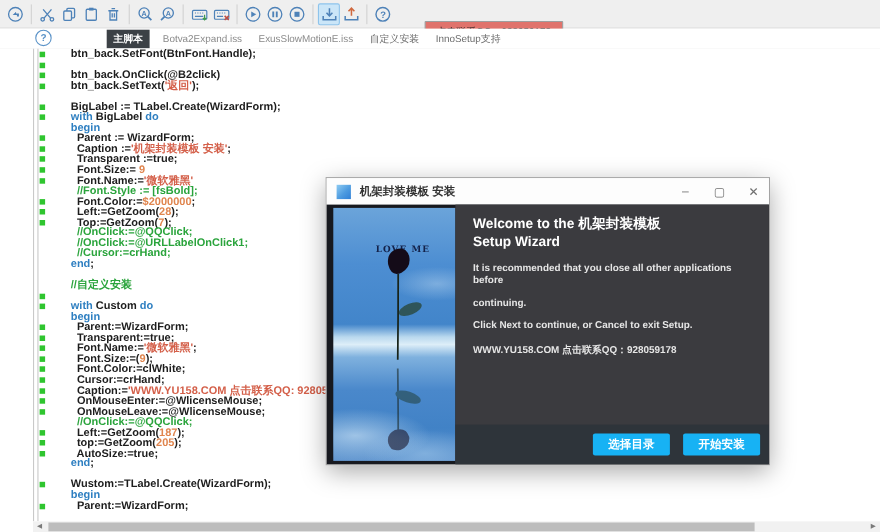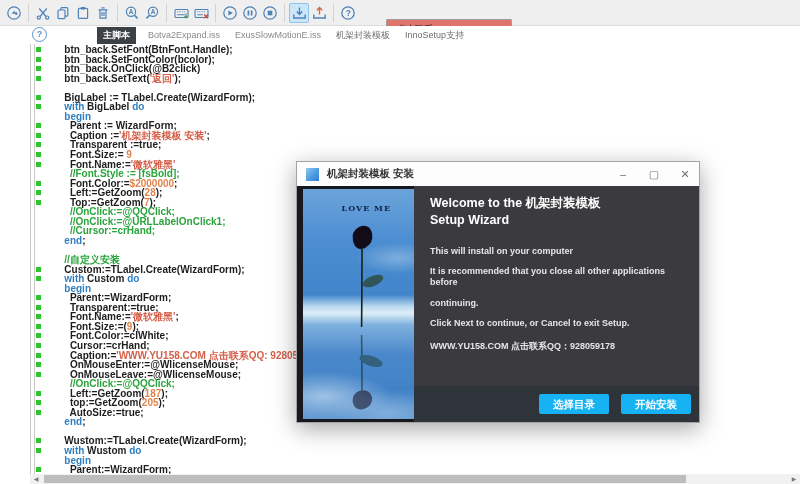--- a/index.html
+++ b/index.html
@@ -58,21 +58,21 @@
   .wtitletext{margin-left:8px;font-size:10.5px;color:#333;font-weight:bold;}
   .wctrls{position:absolute;right:8px;top:0;height:24px;display:flex;align-items:center;gap:19px;color:#707070;}
   .wmin,.wmax,.wclose{font-size:11px;width:12px;text-align:center;cursor:pointer;}
   .wbody{position:relative;height:236px;background:#17191f;}
   .wimg{position:absolute;left:6px;top:3px;width:111px;height:230px;overflow:hidden;
         background:
          radial-gradient(95px 34px at 18% 90%, rgba(205,228,246,.65), transparent 72%),
          radial-gradient(80px 30px at 75% 97%, rgba(160,200,235,.55), transparent 70%),
          radial-gradient(60px 22px at 85% 30%, rgba(220,238,250,.35), transparent 70%),
          linear-gradient(180deg,#6ba4da 0%,#4d8ed2 22%,#4285ca 46%,#b9d8ee 51%,#ddeef8 54%,#7fb1de 59%,#4a88cb 72%,#4182c6 87%,#6095cf 100%);}
-  .loveme{position:absolute;left:57%;top:14px;transform:translateX(-50%);
+  .loveme{position:absolute;left:57%;top:32px;transform:translateX(-50%);
           font-family:"DejaVu Serif", serif;font-size:8px;font-weight:bold;color:#13224a;
           letter-spacing:1px;white-space:nowrap;}
   .rose{position:absolute;left:0;top:0;}
   .wmain{position:absolute;left:117px;top:0;right:0;bottom:0;background:#3b3b3f;}
   .wheading{margin:9px 0 0 16px;font-size:12.5px;line-height:17px;font-weight:bold;color:#ffffff;}
   .wp{margin:0 14px 0 16px;font-size:9px;line-height:11px;font-weight:bold;color:#e6e6e6;}
   .wp1{margin-top:17px;} .wp2{margin-top:9px;} .wp2b{margin-top:10px;} .wp3{margin-top:9px;} .wp4{margin-top:12px;}
   .wfooter{position:absolute;left:0;right:0;bottom:0;height:36px;background:#2e343a;
            display:flex;align-items:center;justify-content:flex-end;gap:12px;padding-right:8px;box-sizing:border-box;}
   .wbtn{min-width:52px;height:20px;padding:0 9px;background:var(--wbtn);color:#fff;
@@ -186,35 +186,34 @@
     </span>
     <button class="contact">点击联系QQ：928059178</button>
   </div>
 
   <div class="tabbar">
     <span class="helpdot">?</span>
     <div class="tabs" id="tabs">
         <span class="tab active">主脚本</span>
         <span class="tab">Botva2Expand.iss</span>
         <span class="tab">ExusSlowMotionE.iss</span>
-        <span class="tab cjk">机架封装模板</span>
+        <span class="tab cjk">自定义安装</span>
         <span class="tab cjk">InnoSetup支持</span>
       </div>
   </div>
 
   <div class="editor">
     <div class="foldline"></div>
     <div class="code" id="code">
         <div class="cline">
           <span class="gut on"></span>
           <span class="ctext"><span class="tk-n">   btn_back.SetFont(BtnFont.Handle);</span></span>
         </div>
         <div class="cline">
           <span class="gut on"></span>
-          <span class="ctext"><span class="tk-n">   btn_back.SetFontColor(bcolor);</span></span>
         </div>
         <div class="cline">
           <span class="gut on"></span>
           <span class="ctext"><span class="tk-n">   btn_back.OnClick(@B2click)</span></span>
         </div>
         <div class="cline">
           <span class="gut on"></span>
           <span class="ctext"><span class="tk-n">   btn_back.SetText(</span><span class="tk-s">'返回'</span><span class="tk-n">);</span></span>
         </div>
         <div class="cline">
@@ -288,21 +287,20 @@
         <div class="cline">
           <span class="gut"></span>
           <span class="ctext"></span>
         </div>
         <div class="cline">
           <span class="gut"></span>
           <span class="ctext"><span class="tk-c">   //自定义安装</span></span>
         </div>
         <div class="cline">
           <span class="gut on"></span>
-          <span class="ctext"><span class="tk-n">   Custom:=TLabel.Create(WizardForm);</span></span>
         </div>
         <div class="cline">
           <span class="gut on"></span>
           <span class="ctext"><span class="tk-k">   with</span><span class="tk-n"> Custom </span><span class="tk-k">do</span></span>
         </div>
         <div class="cline">
           <span class="gut"></span>
           <span class="ctext"><span class="tk-n">   </span><span class="tk-k">begin</span></span>
         </div>
         <div class="cline">
@@ -361,24 +359,20 @@
           <span class="gut"></span>
           <span class="ctext"><span class="tk-n">   </span><span class="tk-k">end</span><span class="tk-n">;</span></span>
         </div>
         <div class="cline">
           <span class="gut"></span>
           <span class="ctext"></span>
         </div>
         <div class="cline">
           <span class="gut on"></span>
           <span class="ctext"><span class="tk-n">   Wustom:=TLabel.Create(WizardForm);</span></span>
-        </div>
-        <div class="cline">
-          <span class="gut on"></span>
-          <span class="ctext"><span class="tk-k">   with</span><span class="tk-n"> Wustom </span><span class="tk-k">do</span></span>
         </div>
         <div class="cline">
           <span class="gut"></span>
           <span class="ctext"><span class="tk-n">   </span><span class="tk-k">begin</span></span>
         </div>
         <div class="cline">
           <span class="gut on"></span>
           <span class="ctext"><span class="tk-n">     Parent:=WizardForm;</span></span>
         </div>
       </div>
@@ -412,21 +406,20 @@
             <ellipse cx="68" cy="172" rx="12" ry="5" fill="#22413c" transform="rotate(18 68 172)"></ellipse>
             <path d="M50 214 Q48 206 56 202 Q66 199 69 208 Q70 217 61 220 Q52 222 50 214 Z" fill="#140b1c"></path>
           </g>
         </svg>
       </div>
       <div class="wmain">
         <div class="wheading">
           <div>Welcome to the 机架封装模板</div>
           <div>Setup Wizard</div>
         </div>
-        <div class="wp wp1">This will install on your computer</div>
         <div class="wp wp2">It is recommended that you close all other applications before</div>
         <div class="wp wp2b">continuing.</div>
         <div class="wp wp3">Click Next to continue, or Cancel to exit Setup.</div>
         <div class="wp wp4">WWW.YU158.COM 点击联系QQ：928059178</div>
         <div class="wfooter">
           <div id="wbtns" style="display:flex;gap:12px;">
               <div class="wbtn">选择目录</div>
               <div class="wbtn">开始安装</div>
             </div>
         </div>

